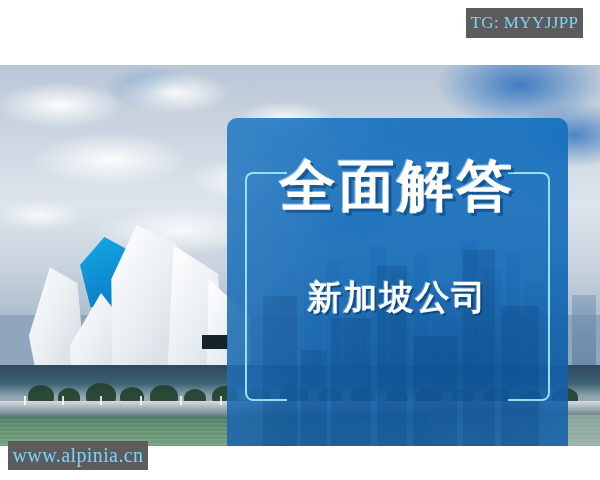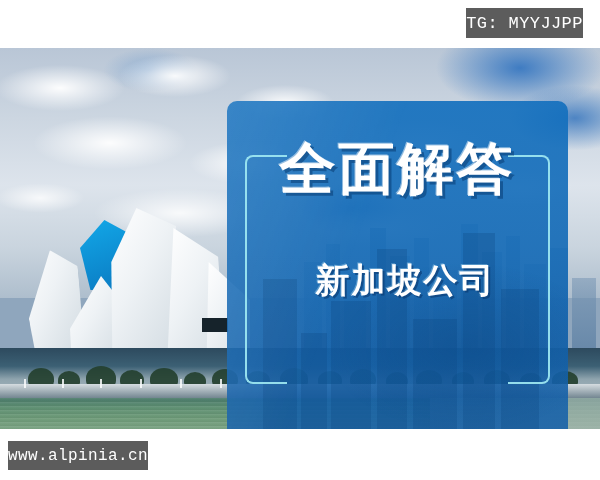--- a/index.html
+++ b/index.html
@@ -20,21 +20,21 @@
     position: absolute;
     left: 0; top: 0;
     width: 600px; height: 480px;
     background: #ffffff;
   }
 
   
   .photo {
     position: absolute;
     left: 0;
-    top: 48px;
+    top: 65px;
     width: 600px;
     height: 381px;
     overflow: hidden;
     background: #8fa6bd;
   }
 
   
   .sky {
     position: absolute;
     left: 0; top: 0;
@@ -227,48 +227,47 @@
     font-family: "DejaVu Sans", "Liberation Sans", sans-serif;
     font-size: 34px;
     font-weight: bold;
     letter-spacing: 2px;
     color: #ffffff;
     line-height: 1.42;
     text-shadow:
       2px 2px 0 rgba(8,55,110,0.6),
       -1px -1px 0 rgba(200,240,255,0.35);
     white-space: nowrap;
-    margin-left: 8px;
   }
   .sub-line { display: block; }
 
   
   .badge {
     position: absolute;
     background: #5c5c5c;
-    color: #ffffff;
-    font-family: Liberation Mono, monospace;
+    color: #7dd3fc;
+    font-family: Liberation Serif, serif;
     display: flex;
     align-items: center;
     justify-content: center;
     letter-spacing: 0.4px;
   }
   .badge-tg {
     left: 466px;
     top: 8px;
     width: 117px;
     height: 30px;
     font-size: 17px;
   }
   .badge-site {
     left: 8px;
     top: 441px;
     width: 140px;
     height: 29px;
-    font-size: 16px;
+    font-size: 20px;
   }
 </style>
 </head>
 <body>
 
 <div class="canvas">
 
   <div class="photo">
 
     <div class="sky"></div>

